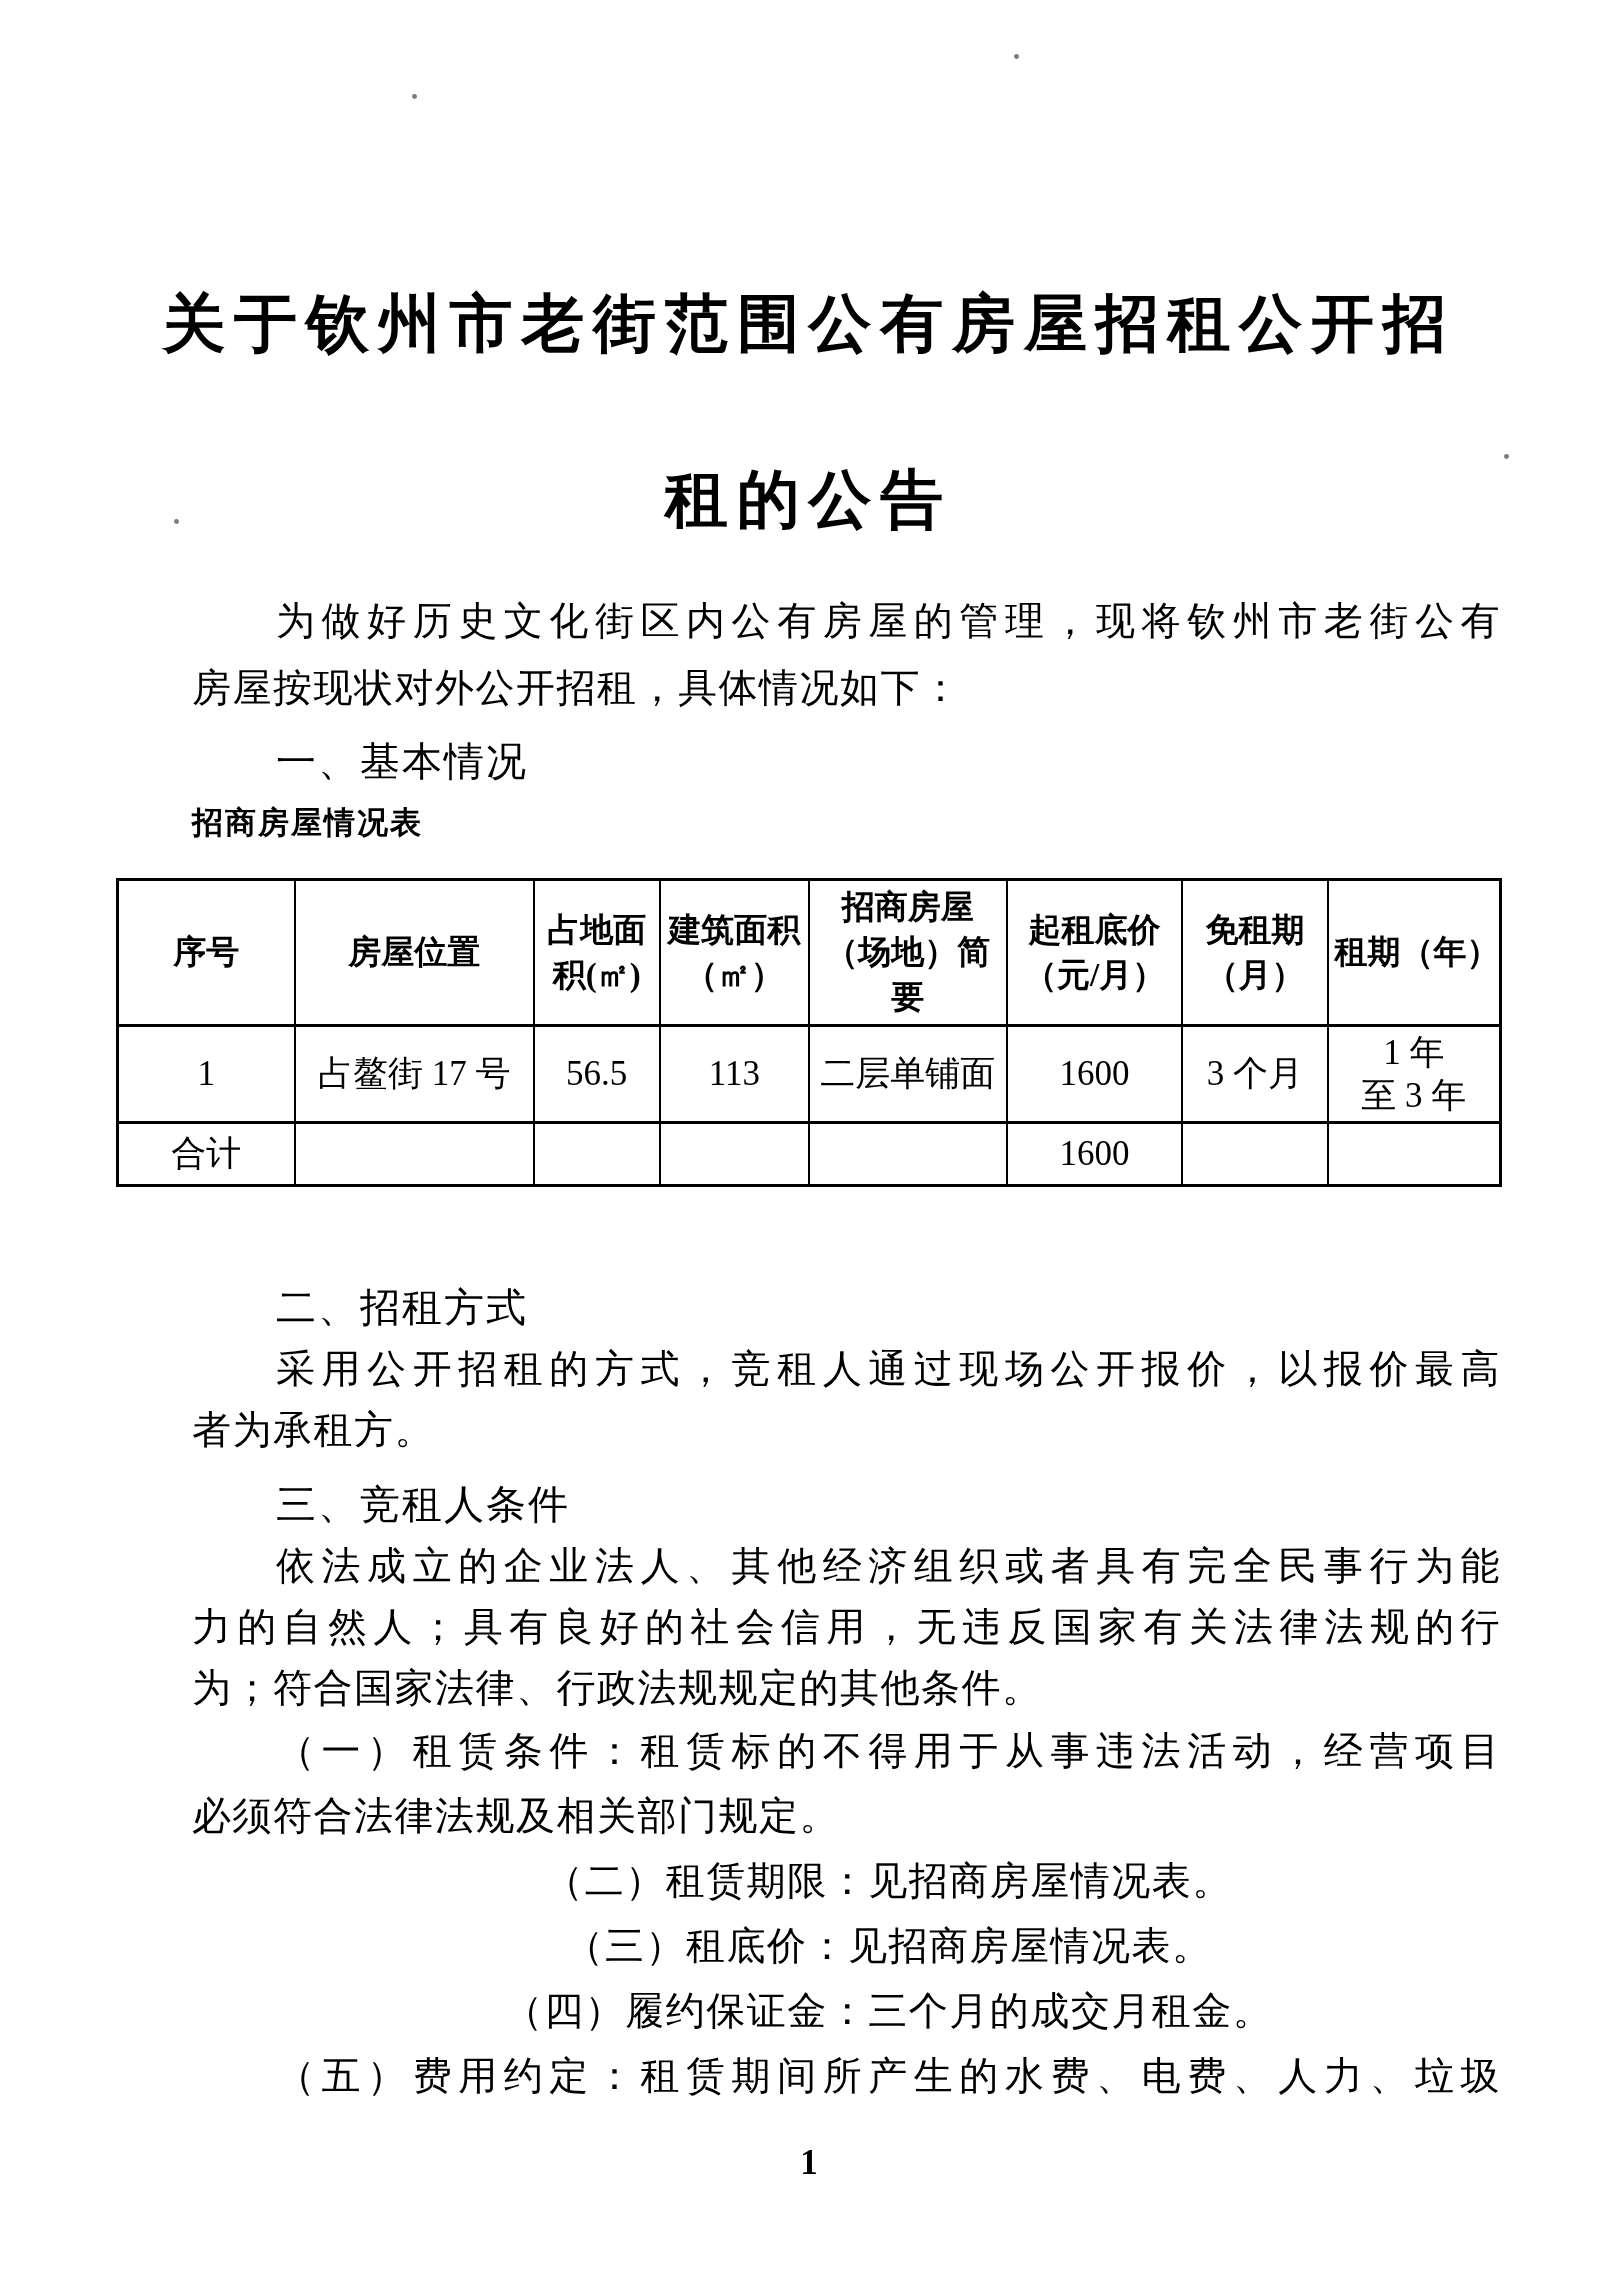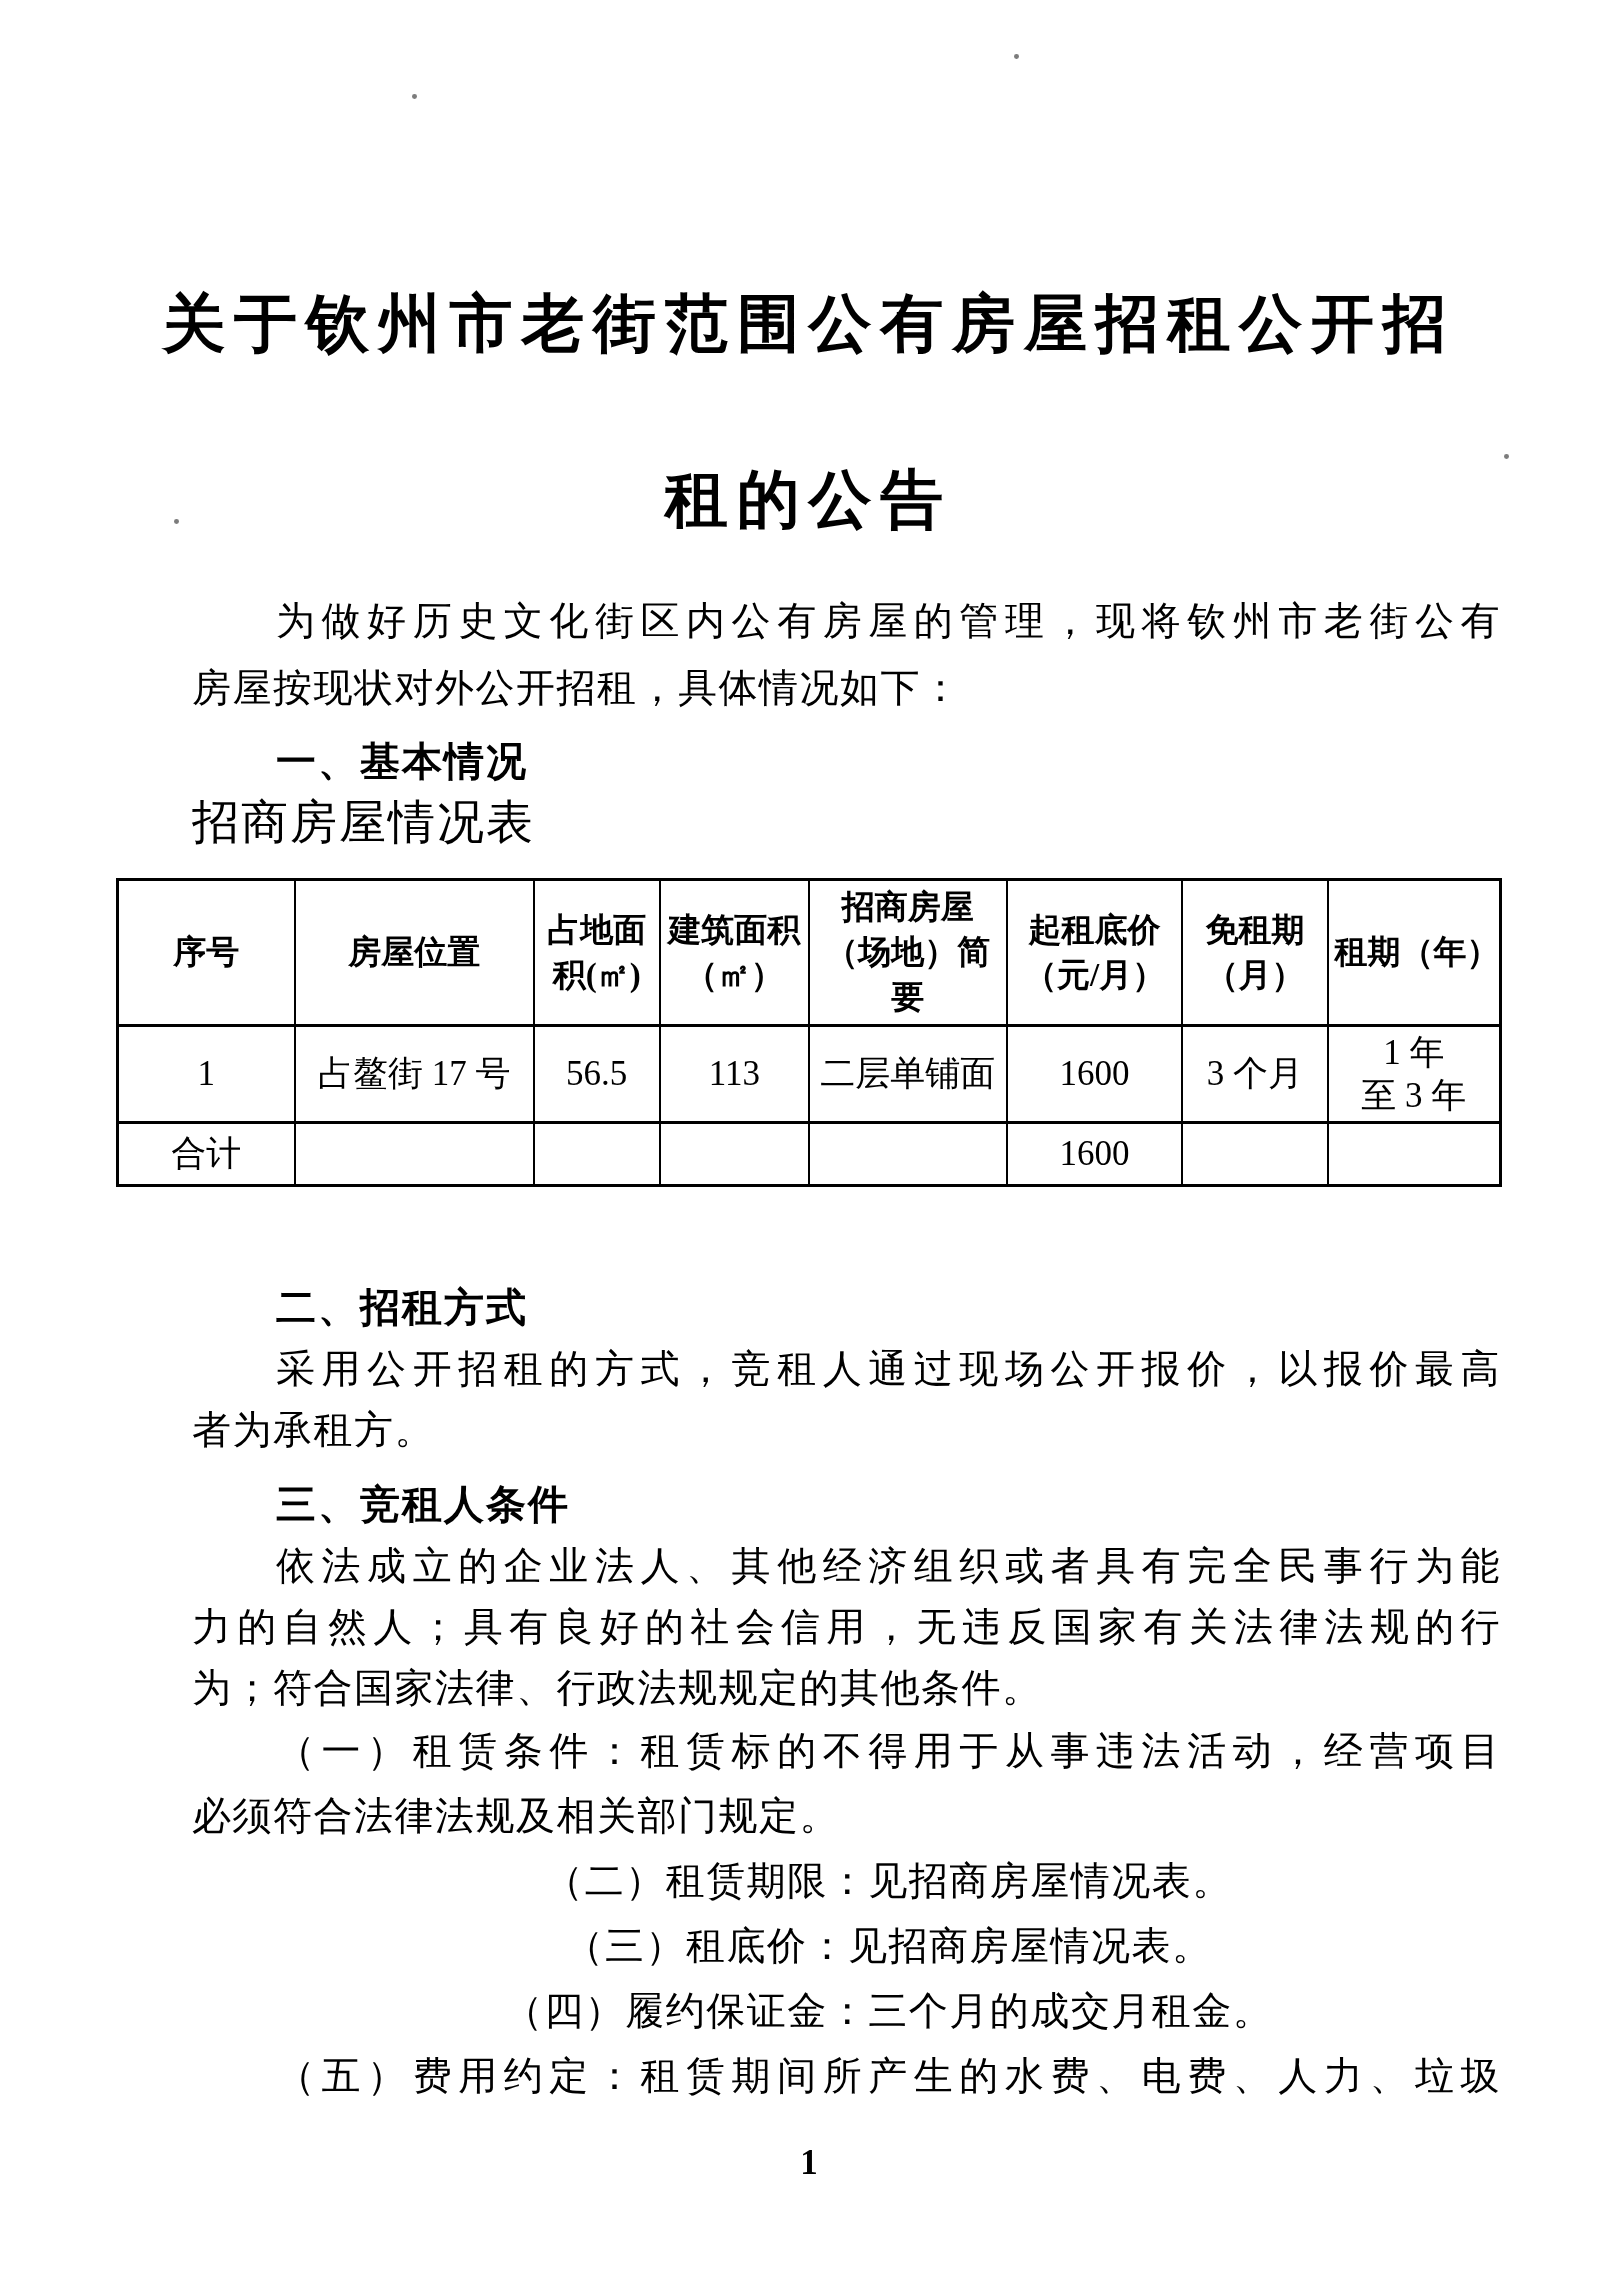--- a/index.html
+++ b/index.html
@@ -32,34 +32,34 @@
   
   .text { margin-left: 76px; font-size: 39px; letter-spacing: 1.5px; }
   .line { display: block; }
   .line.indent { padding-left: 84px; text-align: center; }
   .line.full { text-align: justify; text-align-last: justify; }
 
   .intro .line { line-height: 67px; }
 
   h2 {
     font-family: "Liberation Sans", "DejaVu Sans", sans-serif;
-    font-weight: bold;
+    font-weight: normal;
     font-size: 40px;
     line-height: 61px;
     padding-left: 84px;
     letter-spacing: 2px;
   }
   .h2-basic   { margin-top: 9.8px; }
   .h2-method  { margin-top: 90px; }
   .h2-cond    { margin-top: 13.7px; }
   .h2-notes   { margin-top: 7.8px; }
 
   .caption {
-    font-weight: normal;
-    font-size: 47px;
+    font-weight: bold;
+    font-size: 31px;
     line-height: 61px;
     letter-spacing: 2px;
   }
 
   .body-para .line { line-height: 61px; }
   .items .line { line-height: 65px; }
 
   
   table.housing {
     width: 1386px;

